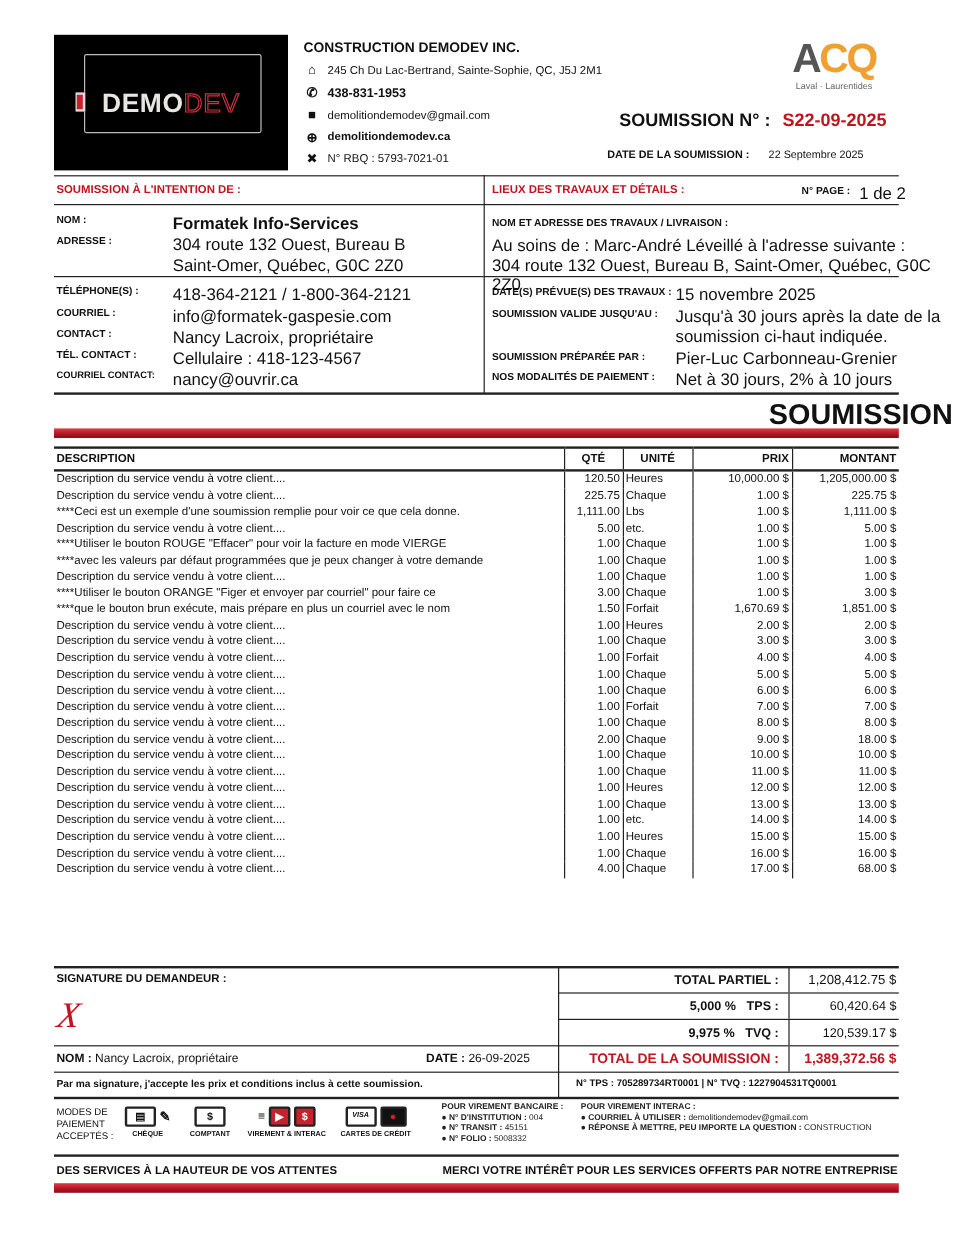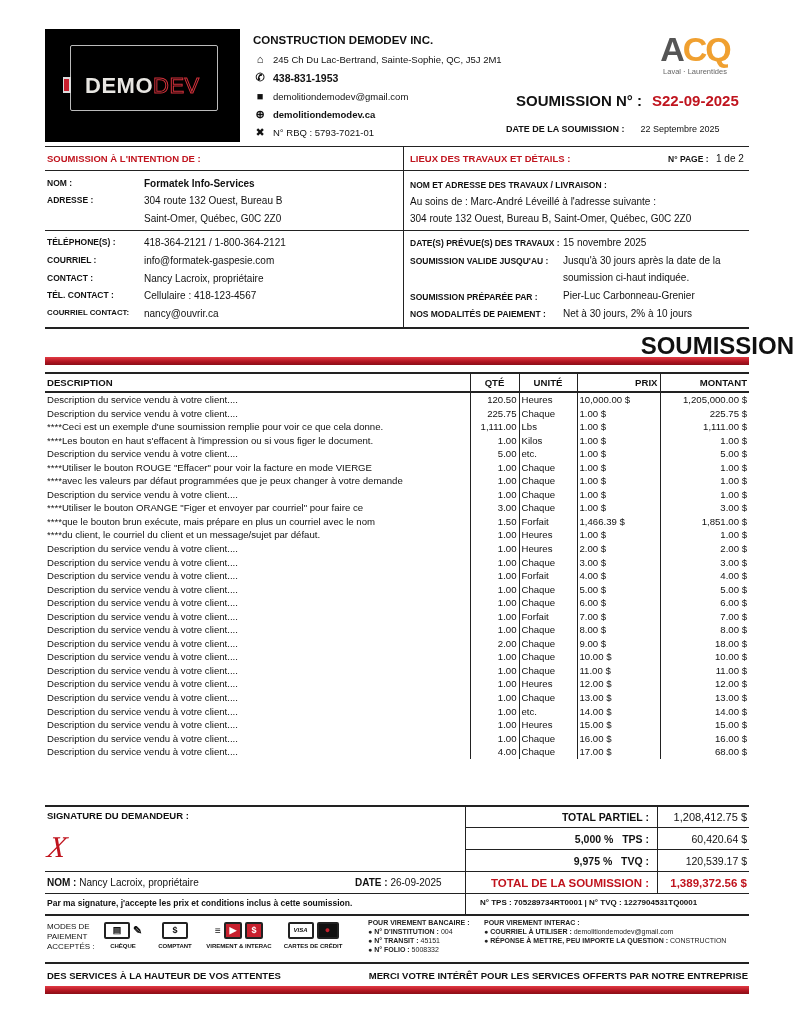--- a/index.html
+++ b/index.html
@@ -17,33 +17,33 @@
 .acq{left:640px;top:30px;width:110px;text-align:center}
 .acq-logo{font-weight:bold;font-size:34px;letter-spacing:-2px;color:#555}
 .acq-logo .o{color:#f0a030}
 .acq-sub{font-size:7.5px;color:#666;margin-top:-2px}
 .soum-no{left:516px;top:92px;font-weight:bold;font-size:15px}
 .soum-no .red{color:#c0141e;margin-left:10px}
 .soum-date{left:506px;top:124px;font-size:9px}
 .hr{left:45px;width:704px;height:0;border-top:2px solid #222}
 .sec-title{font-weight:bold;color:#c0141e;font-size:9.5px}
 .lbl{font-weight:bold;font-size:8.5px}
-.val{font-size:10px}
+.val{font-size:14px}
 .vline{width:0;border-left:1.5px solid #222}
 .info-row{position:absolute;left:47px;display:flex}
 .info-row .lbl{width:97px}
 .info-r{position:absolute;left:410px}
 .big-title{left:0;width:794px;top:332px;text-align:right;font-weight:bold;font-size:24px}
 .redbar{left:45px;width:704px;height:8px;background:linear-gradient(#e23a44,#b01420 60%,#8a0e18);}
 table.items{position:absolute;left:45px;top:372px;width:704px;border-collapse:collapse;font-size:9.6px}
 table.items th{font-weight:bold;font-size:9.6px;text-align:left;height:19px;border-top:2px solid #222;border-bottom:2px solid #222;padding:0 2px}
 table.items td{height:13.55px;padding:0 2px;line-height:13.5px}
 table.items .c-qte{width:49px;text-align:right;border-left:1px solid #222}
 table.items .c-un{width:58px;border-left:1px solid #222}
-table.items .c-px{width:83px;text-align:left;border-left:1px solid #222}
+table.items .c-px{width:83px;text-align:right;border-left:1px solid #222}
 table.items .c-mt{width:89px;text-align:right;border-left:1px solid #222}
 table.items th.c-qte,table.items th.c-un{text-align:center}
 table.items th.c-px,table.items th.c-mt{text-align:right}
 .tot-row{position:absolute;left:465px;width:284px;display:flex;font-size:10.5px;align-items:center}
 .tot-row .tl{width:192px;text-align:right;padding-right:8px;font-weight:bold}
 .tot-row .tv{flex:1;text-align:right;border-left:1px solid #222;padding-right:2px;height:100%;display:flex;align-items:center;justify-content:flex-end}
 .hl{position:absolute;height:0;border-top:1px solid #222}
 .red{color:#c0141e}
 .pay-lbl{left:47px;top:922px;font-weight:normal;font-size:8px;line-height:10px}
 .pay-ic{position:absolute;top:920px;text-align:center;font-size:6px;font-weight:bold}
@@ -182,27 +182,20 @@
         <td class="c-mt">225.75 $</td>
       </tr>
       <tr>
         <td>****Ceci est un exemple d'une soumission remplie pour voir ce que cela donne.</td>
         <td class="c-qte">1,111.00</td>
         <td class="c-un">Lbs</td>
         <td class="c-px">1.00 $</td>
         <td class="c-mt">1,111.00 $</td>
       </tr>
       <tr>
-        <td>****Les bouton en haut s'effacent à l'impression ou si vous figer le document.</td>
-        <td class="c-qte">1.00</td>
-        <td class="c-un">Kilos</td>
-        <td class="c-px">1.00 $</td>
-        <td class="c-mt">1.00 $</td>
-      </tr>
-      <tr>
         <td>Description du service vendu à votre client....</td>
         <td class="c-qte">5.00</td>
         <td class="c-un">etc.</td>
         <td class="c-px">1.00 $</td>
         <td class="c-mt">5.00 $</td>
       </tr>
       <tr>
         <td>****Utiliser le bouton ROUGE "Effacer" pour voir la facture en mode VIERGE</td>
         <td class="c-qte">1.00</td>
         <td class="c-un">Chaque</td>
@@ -227,29 +220,22 @@
         <td>****Utiliser le bouton ORANGE "Figer et envoyer par courriel" pour faire ce</td>
         <td class="c-qte">3.00</td>
         <td class="c-un">Chaque</td>
         <td class="c-px">1.00 $</td>
         <td class="c-mt">3.00 $</td>
       </tr>
       <tr>
         <td>****que le bouton brun exécute, mais prépare en plus un courriel avec le nom</td>
         <td class="c-qte">1.50</td>
         <td class="c-un">Forfait</td>
-        <td class="c-px">1,466.39 $</td>
+        <td class="c-px">1,670.69 $</td>
         <td class="c-mt">1,851.00 $</td>
-      </tr>
-      <tr>
-        <td>****du client, le courriel du client et un message/sujet par défaut.</td>
-        <td class="c-qte">1.00</td>
-        <td class="c-un">Heures</td>
-        <td class="c-px">1.00 $</td>
-        <td class="c-mt">1.00 $</td>
       </tr>
       <tr>
         <td>Description du service vendu à votre client....</td>
         <td class="c-qte">1.00</td>
         <td class="c-un">Heures</td>
         <td class="c-px">2.00 $</td>
         <td class="c-mt">2.00 $</td>
       </tr>
       <tr>
         <td>Description du service vendu à votre client....</td>

